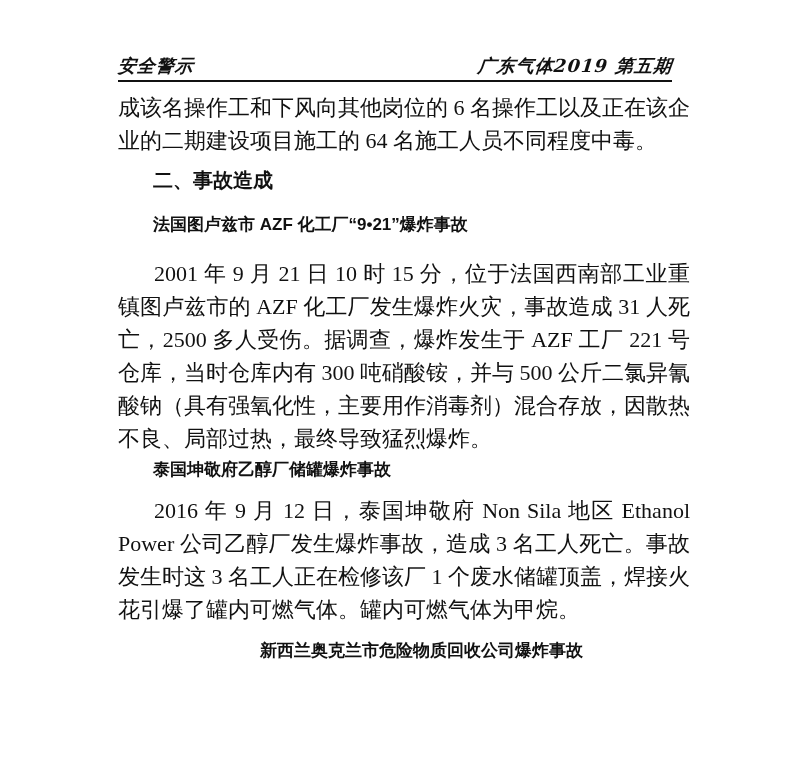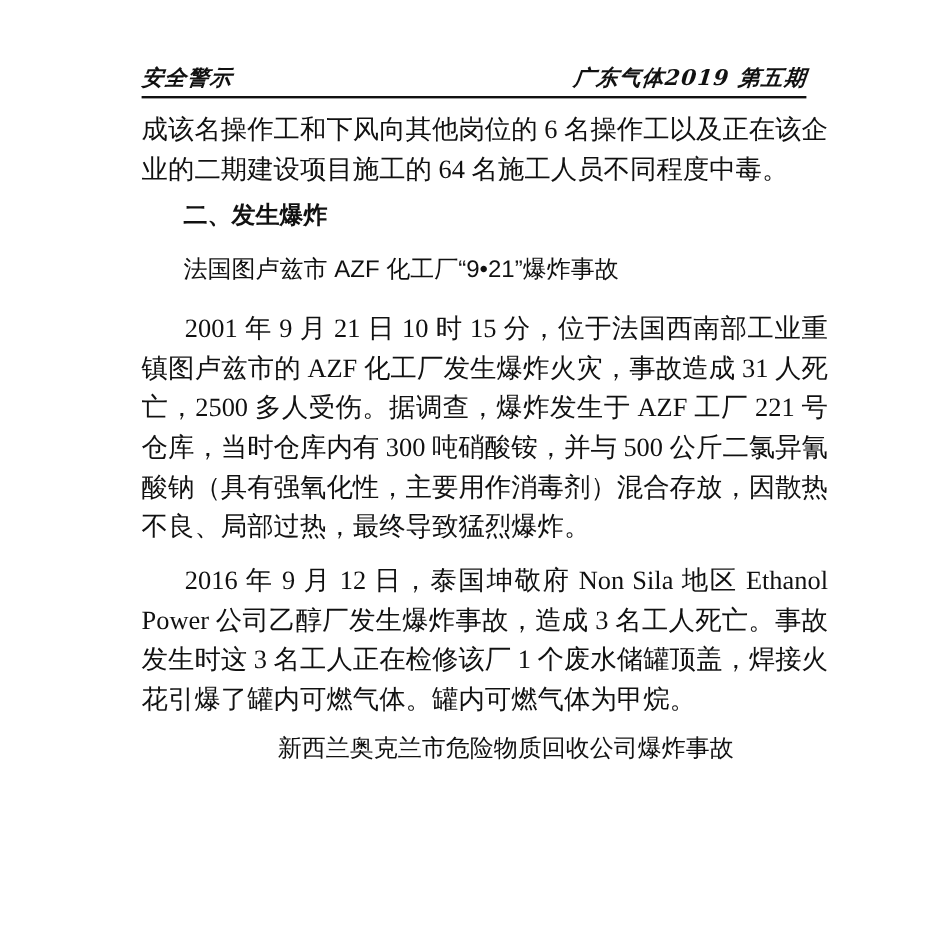--- a/index.html
+++ b/index.html
@@ -54,22 +54,22 @@
   }
   .section-title {
     font-family: "Liberation Sans", "DejaVu Sans", sans-serif;
     font-weight: bold;
     font-size: 20px;
     line-height: 26px;
     margin: 10px 0 0 35px;
   }
   .article-heading {
     font-family: "Liberation Sans", "DejaVu Sans", sans-serif;
-    font-weight: normal;
-    font-size: 20px;
+    font-weight: bold;
+    font-size: 17px;
     line-height: 24px;
     margin: 0 0 0 35px;
   }
   .article-body {
     text-indent: 36px;
     margin: 0;
   }
   .article-1 .article-heading { margin-top: 20px; }
   .article-1 .article-body   { margin-top: 20px; }
   .article-2 .article-heading { margin-top: 3px; }
@@ -83,28 +83,29 @@
 <div class="page">
   <div class="content">
 
     <div class="masthead">
       <span class="script">安全警示</span>
       <span class="script">广东气体2019 第五期</span>
     </div>
 
     <p class="bodytext intro">成该名操作工和下风向其他岗位的 6 名操作工以及正在该企业的二期建设项目施工的 64 名施工人员不同程度中毒。</p>
 
-    <div class="section-title">二、发生爆炸</div>
+    <div class="section-title">二、事故造成</div>
 
     <div class="article article-1">
       <div class="article-heading">法国图卢兹市 AZF 化工厂“9•21”爆炸事故</div>
       <p class="bodytext article-body">2001 年 9 月 21 日 10 时 15 分，位于法国西南部工业重镇图卢兹市的 AZF 化工厂发生爆炸火灾，事故造成 31 人死亡，2500 多人受伤。据调查，爆炸发生于 AZF 工厂 221 号仓库，当时仓库内有 300 吨硝酸铵，并与 500 公斤二氯异氰酸钠（具有强氧化性，主要用作消毒剂）混合存放，因散热不良、局部过热，最终导致猛烈爆炸。</p>
     </div>
 
     <div class="article article-2">
+      <div class="article-heading">泰国坤敬府乙醇厂储罐爆炸事故</div>
       <p class="bodytext article-body">2016 年 9 月 12 日，泰国坤敬府 Non Sila 地区 Ethanol Power 公司乙醇厂发生爆炸事故，造成 3 名工人死亡。事故发生时这 3 名工人正在检修该厂 1 个废水储罐顶盖，焊接火花引爆了罐内可燃气体。罐内可燃气体为甲烷。</p>
     </div>
 
     <div class="article article-3">
       <div class="article-heading">新西兰奥克兰市危险物质回收公司爆炸事故</div>
     </div>
 
   </div>
 </div>
 

